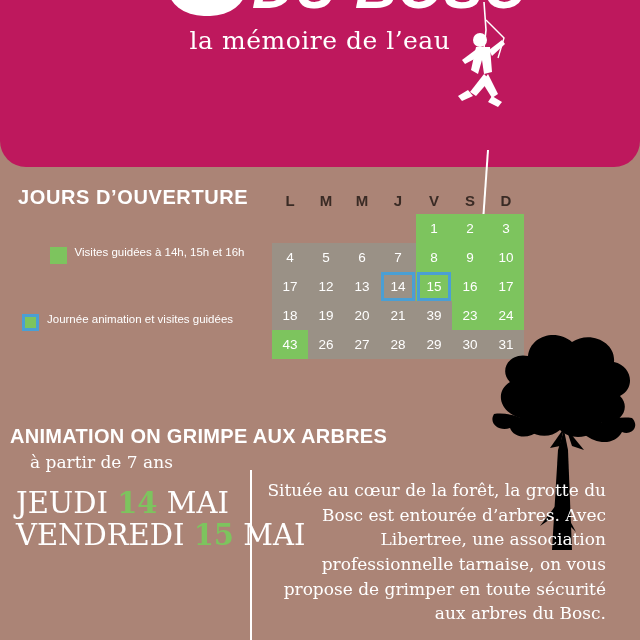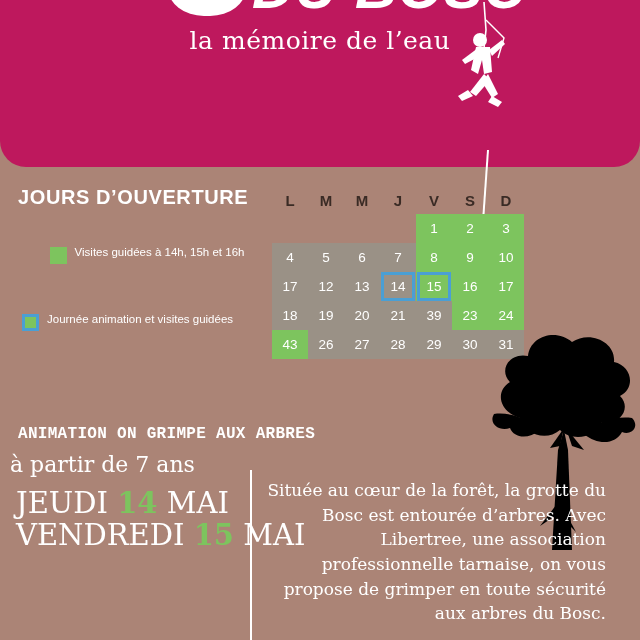--- a/index.html
+++ b/index.html
@@ -158,32 +158,31 @@
   
   #tree {
     position: absolute;
     right: 0px; top: 300px;
     width: 160px; height: 250px;
   }
 
   
   #anim-title {
     position: absolute;
-    left: 18px; top: 425px;
-    color: #ffffff;
-    font-size: 16px;
+    left: 10px; top: 425px;
+    color: #ffffff;
+    font-size: 20px;
     font-weight: bold;
     letter-spacing: 0.3px;
-    font-family: Liberation Mono, monospace;
   }
   #anim-sub {
     position: absolute;
-    left: 10px; top: 452px;
-    color: #ffffff;
-    font-size: 22px;
+    left: 30px; top: 452px;
+    color: #ffffff;
+    font-size: 17px;
     font-family: "DejaVu Serif", serif;
   }
   .day-line {
     position: absolute;
     left: 16px;
     color: #ffffff;
     font-size: 29px;
     font-family: "DejaVu Serif", serif;
     white-space: nowrap;
   }

